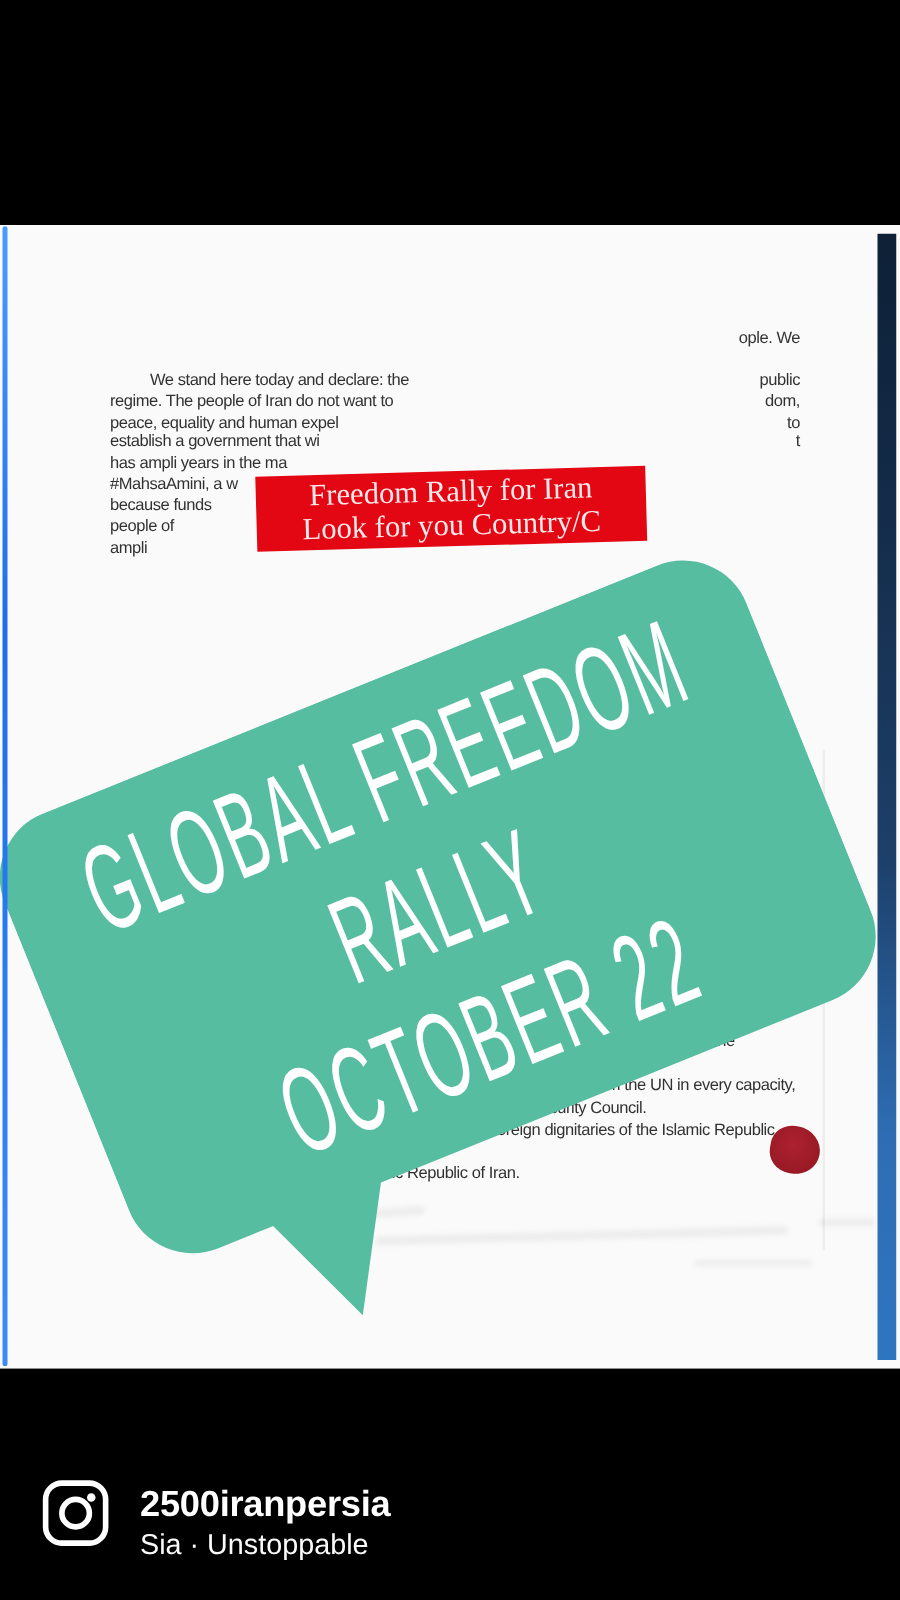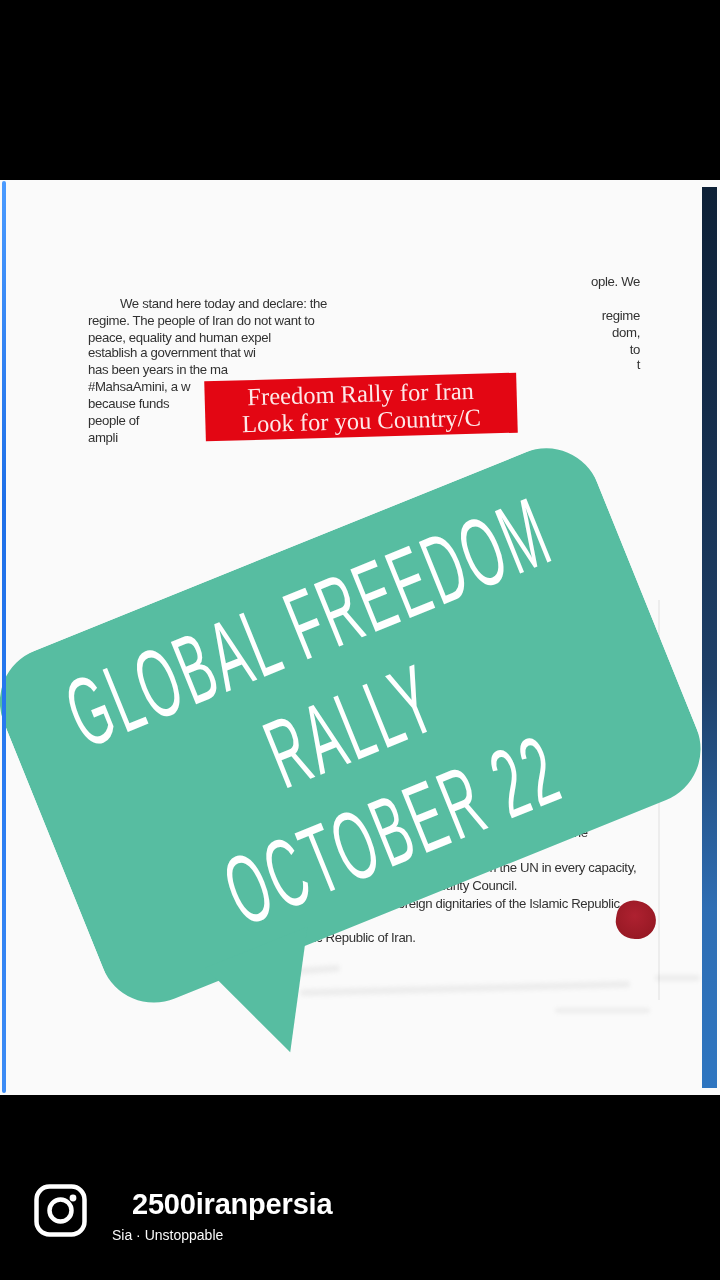--- a/index.html
+++ b/index.html
@@ -13,21 +13,21 @@
   
   .frame{position:absolute;left:0;top:180px;width:720px;height:915px;background:#fafafa;overflow:hidden;}
   .edge-left{position:absolute;left:2px;top:1px;bottom:2px;width:4px;z-index:7;border-radius:2px;
       background:linear-gradient(180deg,#4b9bff 0%,#1e6fe8 35%,#2b7df2 70%,#3d8cf5 100%);}
   .edge-right{position:absolute;right:3px;top:7px;bottom:7px;width:15px;z-index:7;
       background:linear-gradient(180deg,#0d2036 0%,#142c4a 25%,#1d3f68 55%,#2e6db3 80%,#2e75c0 100%);}
 
   
   .dl{position:absolute;font-size:13.2px;letter-spacing:-0.35px;color:#323232;
       white-space:nowrap;z-index:2;font-family:"Liberation Sans",sans-serif;}
-  .ra{text-align:center;margin-top:12px;}
+  .ra{text-align:center;}
   .ghost-line{position:absolute;z-index:1;background:#8f8f8f;opacity:.12;filter:blur(2px);border-radius:3px;}
   .page-edge{position:absolute;z-index:1;background:#000;opacity:.05;}
 
   
   .banner{position:absolute;left:205px;top:197px;width:312px;height:60px;background:#e30613;
       z-index:3;transform:rotate(-1.6deg);text-align:center;padding-top:3px;box-sizing:border-box;}
   .banner-line{font-family:"Liberation Serif",serif;font-size:24.5px;line-height:27px;color:#fde9e9;}
 
   
   .bubble{position:absolute;left:30px;top:358px;width:640px;height:480px;z-index:6;
@@ -40,48 +40,48 @@
       transform:scale(0.8,1.55);white-space:nowrap;}
 
   
   .seal{position:absolute;left:616px;top:901px;width:40px;height:38px;z-index:4;
       background:radial-gradient(circle at 45% 40%,#ae2130,#8f1620);
       border-radius:46% 54% 52% 48%;transform:rotate(10deg);}
 
   
   .footer-icon{position:absolute;left:33px;top:88px;}
   .uname{position:absolute;left:112px;top:92px;font-weight:700;font-size:29px;line-height:34px;
-      color:#fff;letter-spacing:-0.2px;margin-left:20px;}
-  .music{position:absolute;left:112px;top:129px;font-weight:400;font-size:14px;line-height:22px;color:#fafafa;}
+      color:#fff;letter-spacing:-0.2px;}
+  .music{position:absolute;left:112px;top:129px;font-weight:400;font-size:23px;line-height:22px;color:#fafafa;}
 </style>
 </head>
 <body>
 
 <div class="canvas">
   <div class="bar top"></div>
 
   <div class="frame">
 
     <div class="banner">
       <div class="banner-line">Freedom Rally for Iran</div>
       <div class="banner-line">Look for you Country/C</div>
     </div>
 
     <div class="dl" style="left:120px;top:116px">We stand here today and declare: the</div>
     <div class="dl" style="left:88px;top:133px">regime. The people of Iran do not want to</div>
     <div class="dl" style="left:88px;top:150px">peace, equality and human expel</div>
     <div class="dl" style="left:88px;top:165px">establish a government that wi</div>
-    <div class="dl" style="left:88px;top:182px">has been years in the ma</div>
+    <div class="dl" style="left:88px;top:182px">has ampli years in the ma</div>
     <div class="dl" style="left:88px;top:199px">#MahsaAmini, a w</div>
     <div class="dl" style="left:88px;top:216px">because funds</div>
     <div class="dl" style="left:88px;top:233px">people of</div>
     <div class="dl" style="left:88px;top:250px">ampli</div>
 
     <div class="dl ra" style="right:80px;top:82px">ople. We</div>
-    <div class="dl ra" style="right:80px;top:116px">regime</div>
+    <div class="dl ra" style="right:80px;top:116px">public</div>
     <div class="dl ra" style="right:80px;top:133px">dom,</div>
     <div class="dl ra" style="right:80px;top:150px">to</div>
     <div class="dl ra" style="right:80px;top:165px">t</div>
 
     <div class="dl ra" style="right:80px;top:498px">talks.</div>
     <div class="dl ra" style="right:80px;top:515px">ers and agencies,</div>
     <div class="dl ra" style="right:80px;top:549px">with close ties to the regime,</div>
     <div class="dl ra" style="right:80px;top:566px">the family members of current</div>
 
     <div class="dl" style="left:103px;top:592px">4.</div>

